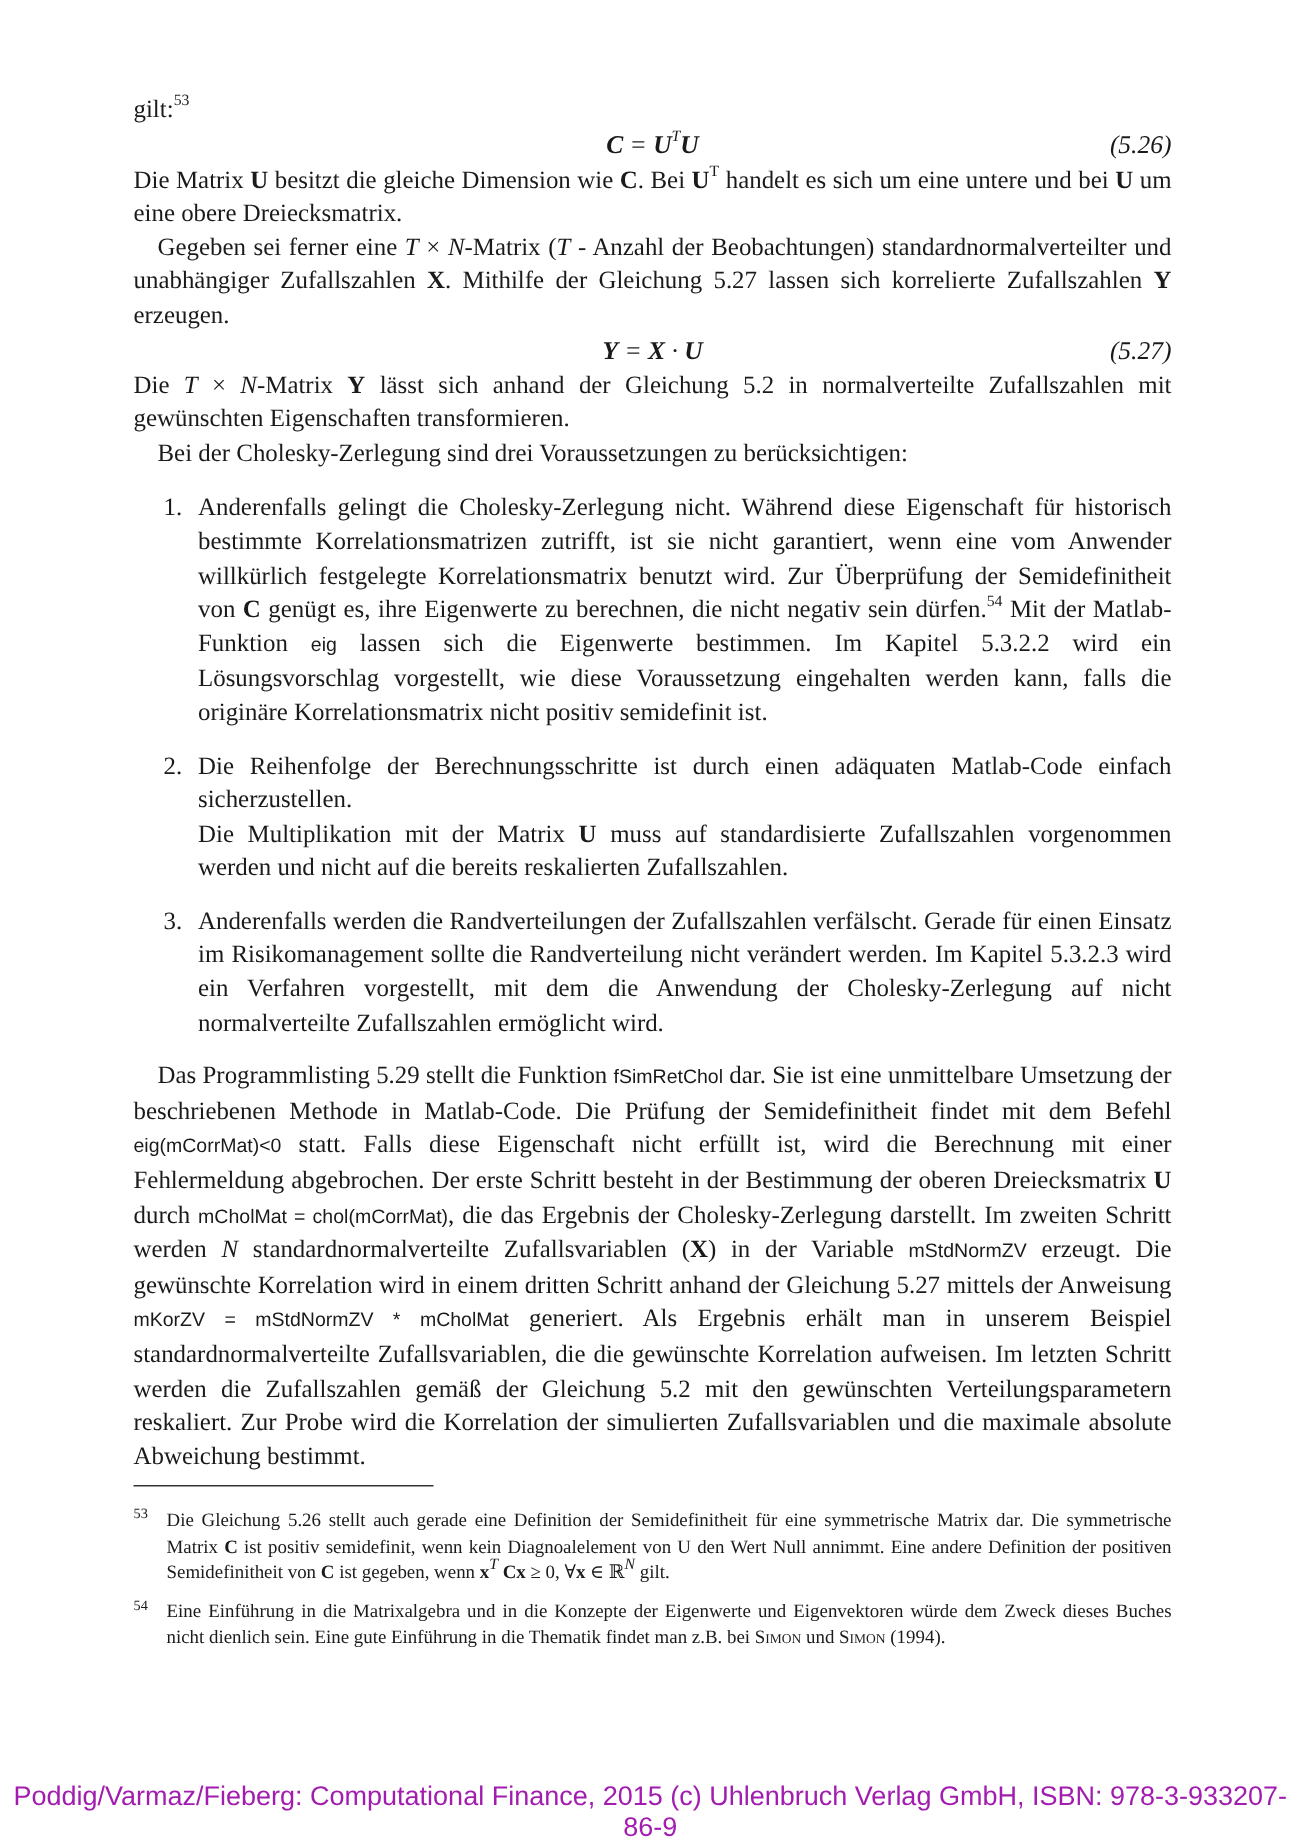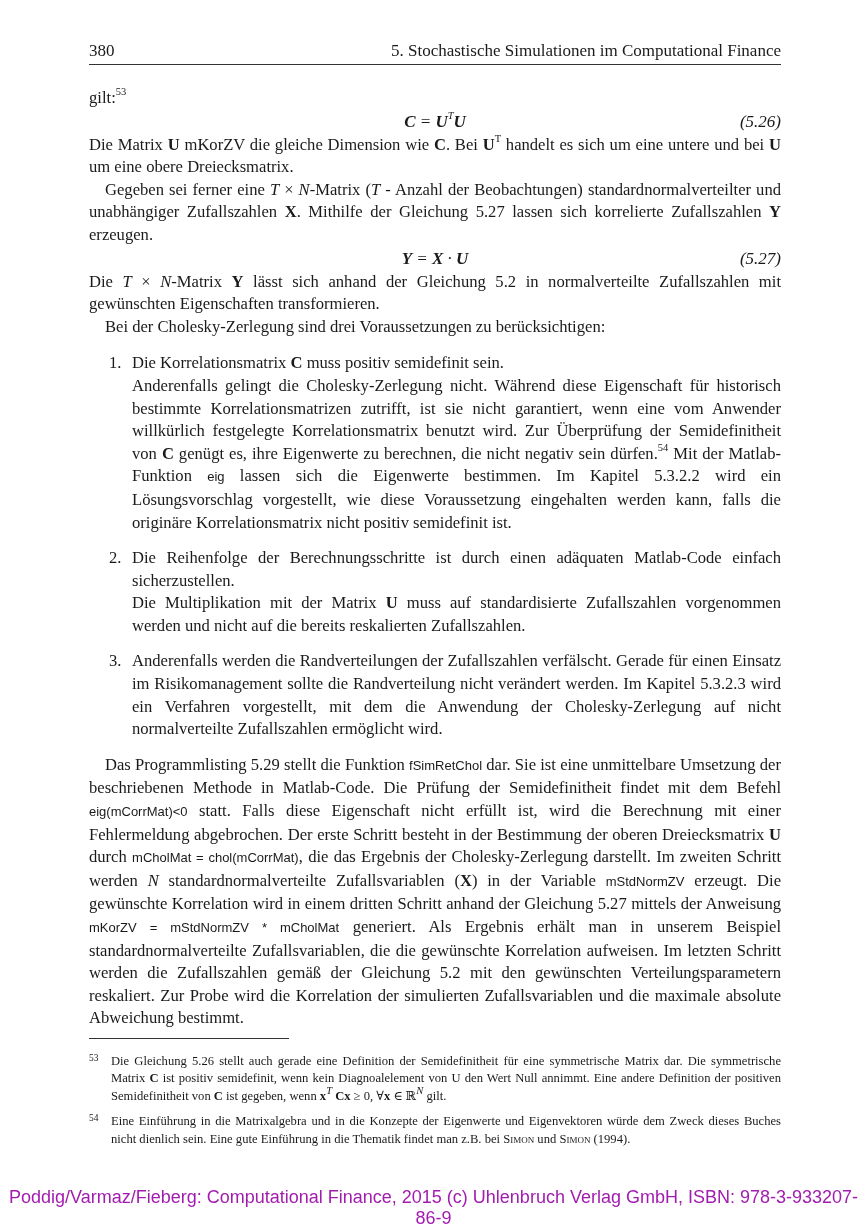--- a/index.html
+++ b/index.html
@@ -35,51 +35,46 @@
   .watermark {
     position: absolute; left: 0; right: 0; top: 1187px; text-align: center;
     font-family: "Liberation Sans", "DejaVu Sans", sans-serif; font-size: 18px; color: #a21caf;
   }
 </style>
 </head>
 <body>
 
 <div class="page">
 
-  <div class="runhead">
-    <span>380</span>
-    <span>5.  Stochastische Simulationen im Computational Finance</span>
-  </div>
 
   <div class="body-text" style="margin-top:22px;">
 
     <p><span>gilt:</span><sup>53</sup></p>
 
     <div class="eq">
       <span class="formula"><b>C</b><span> = </span><b>U</b><sup>T</sup><b>U</b></span>
       <span class="eqnum">(5.26)</span>
     </div>
 
-    <p><span>Die Matrix </span><b>U</b><span> mKorZV die gleiche Dimension wie </span><b>C</b><span>. Bei </span><b>U</b><sup>T</sup><span> handelt es sich um eine untere und bei </span><b>U</b><span> um eine obere Dreiecksmatrix.</span></p>
+    <p><span>Die Matrix </span><b>U</b><span> besitzt die gleiche Dimension wie </span><b>C</b><span>. Bei </span><b>U</b><sup>T</sup><span> handelt es sich um eine untere und bei </span><b>U</b><span> um eine obere Dreiecksmatrix.</span></p>
 
     <p class="indent"><span>Gegeben sei ferner eine </span><i>T</i><span> × </span><i>N</i><span>-Matrix (</span><i>T</i><span> - Anzahl der Beobachtungen) standardnormalverteilter und unabhängiger Zufallszahlen </span><b>X</b><span>. Mithilfe der Gleichung 5.27 lassen sich korrelierte Zufallszahlen </span><b>Y</b><span> erzeugen.</span></p>
 
     <div class="eq">
       <span class="formula"><b>Y</b><span> = </span><b>X</b><span> · </span><b>U</b></span>
       <span class="eqnum">(5.27)</span>
     </div>
 
     <p><span>Die </span><i>T</i><span> × </span><i>N</i><span>-Matrix </span><b>Y</b><span> lässt sich anhand der Gleichung 5.2 in normalverteilte Zufallszahlen mit gewünschten Eigenschaften transformieren.</span></p>
 
     <p class="indent">Bei der Cholesky-Zerlegung sind drei Voraussetzungen zu berücksichtigen:</p>
 
     <ol class="list" style="margin-top:14px;">
       <li>
         <span class="num">1.</span>
-        <div><span>Die Korrelationsmatrix </span><b>C</b><span> muss positiv semidefinit sein.</span></div>
         <div><span>Anderenfalls gelingt die Cholesky-Zerlegung nicht. Während diese Eigenschaft für historisch bestimmte Korrelationsmatrizen zutrifft, ist sie nicht garantiert, wenn eine vom Anwender willkürlich festgelegte Korrelationsmatrix benutzt wird. Zur Überprüfung der Semidefinitheit von </span><b>C</b><span> genügt es, ihre Eigenwerte zu berechnen, die nicht negativ sein dürfen.</span><sup>54</sup><span> Mit der Matlab-Funktion </span><span class="mono">eig</span><span> lassen sich die Eigenwerte bestimmen. Im Kapitel 5.3.2.2 wird ein Lösungsvorschlag vorgestellt, wie diese Voraussetzung eingehalten werden kann, falls die originäre Korrelationsmatrix nicht positiv semidefinit ist.</span></div>
       </li>
       <li>
         <span class="num">2.</span>
         <div>Die Reihenfolge der Berechnungsschritte ist durch einen adäquaten Matlab-Code einfach sicherzustellen.</div>
         <div><span>Die Multiplikation mit der Matrix </span><b>U</b><span> muss auf standardisierte Zufallszahlen vorgenommen werden und nicht auf die bereits reskalierten Zufallszahlen.</span></div>
       </li>
       <li>
         <span class="num">3.</span>
         <div>Anderenfalls werden die Randverteilungen der Zufallszahlen verfälscht. Gerade für einen Einsatz im Risikomanagement sollte die Randverteilung nicht verändert werden. Im Kapitel 5.3.2.3 wird ein Verfahren vorgestellt, mit dem die Anwendung der Cholesky-Zerlegung auf nicht normalverteilte Zufallszahlen ermöglicht wird.</div>

